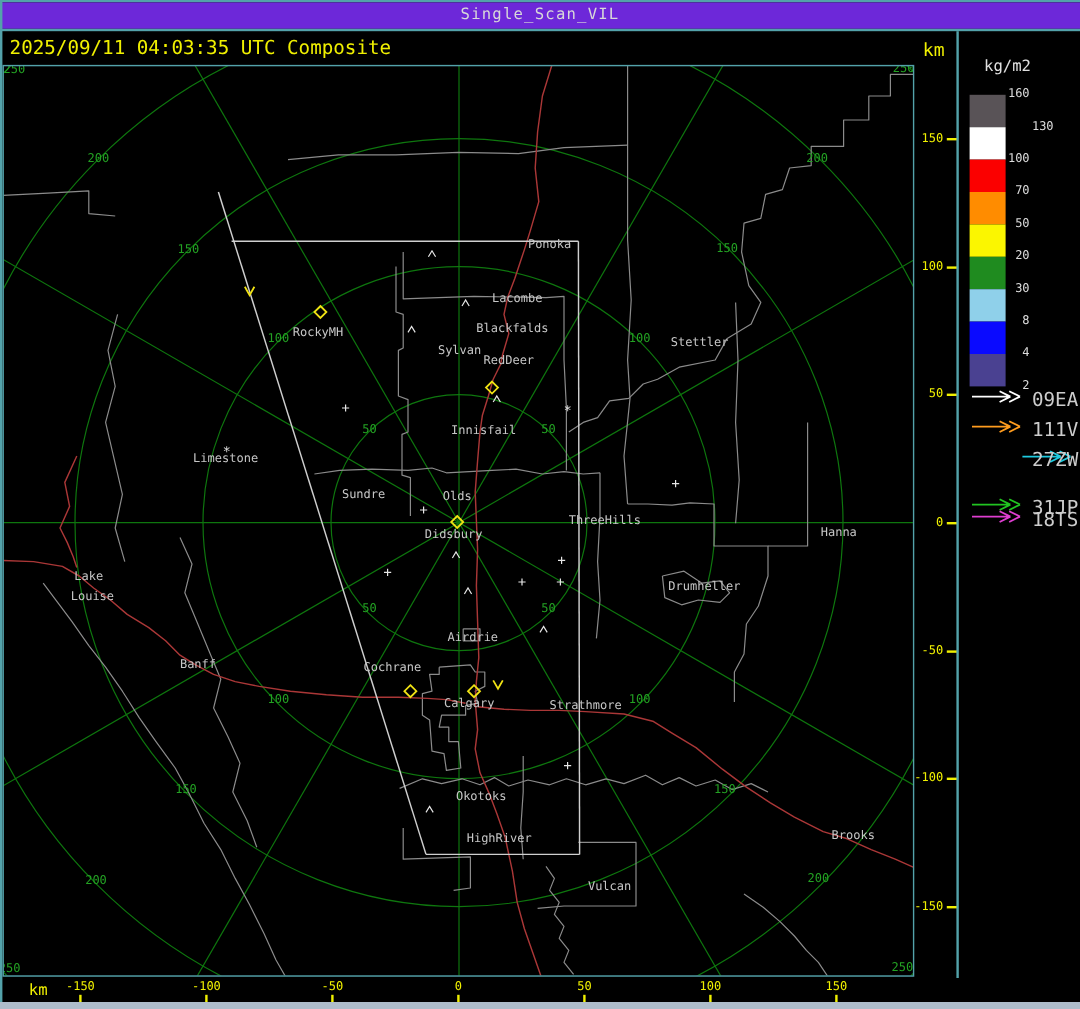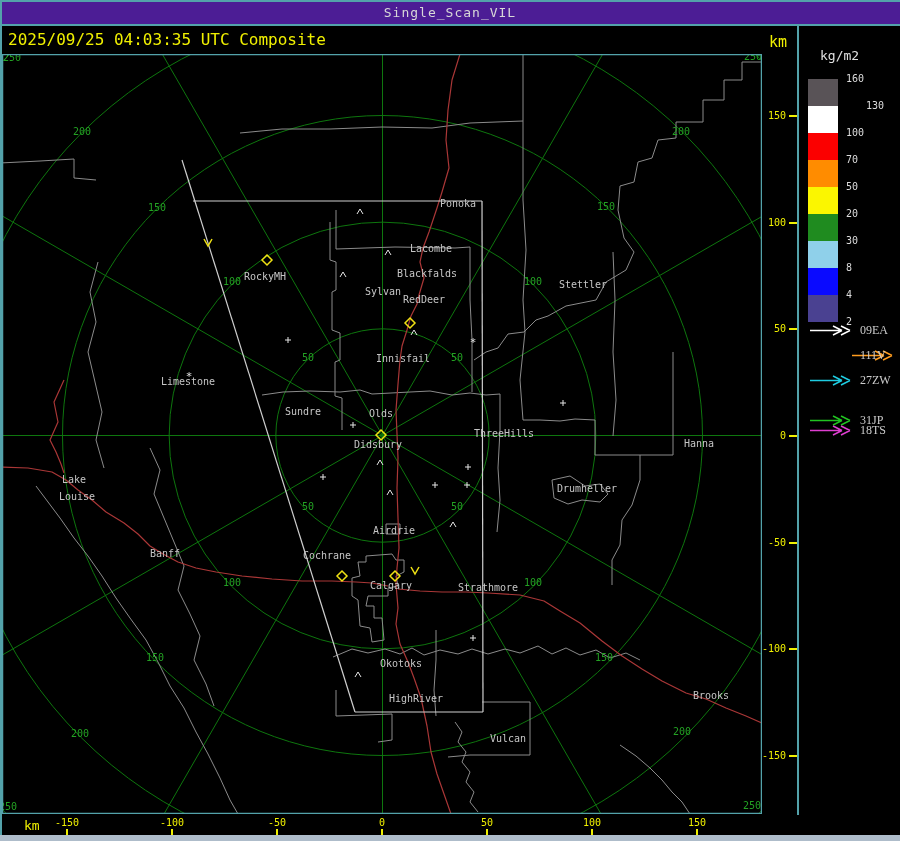--- a/index.html
+++ b/index.html
@@ -1,20 +1,20 @@
 <!DOCTYPE html>
 <html><head>
 <meta charset="utf-8">
 <style>
   html,body{margin:0;padding:0;background:#000;width:900px;height:841px;position:relative;
     font-family:"DejaVu Sans Mono","Liberation Mono",monospace;overflow:hidden;}
   .abs{position:absolute;}
   
   #top-border{left:0;top:0;width:900px;height:2px;background:#53a2aa;}
-  #title-bar{left:0;top:2px;width:900px;height:22px;background:#4c1d95;color:#d8d8d8;
+  #title-bar{left:0;top:2px;width:900px;height:22px;background:#6d28d9;color:#d8d8d8;
     font-size:13px;line-height:22px;text-align:center;letter-spacing:1px;}
   #title-underline{left:0;top:24px;width:900px;height:2px;background:#53a2aa;}
   #left-border{left:0;top:0;width:2px;height:836px;background:#53a2aa;}
   #bottom-window-bar{left:0;top:835px;width:900px;height:6px;background:#aebcca;}
   
   #datetime-label{left:8px;top:30px;color:#f0f000;font-size:16px;}
   #km-unit-top{left:769px;top:33px;color:#f0f000;font-size:15px;}
   
   #map-wrap{left:2px;top:54px;width:760px;height:760px;}
   svg text{font-family:"DejaVu Sans Mono","Liberation Mono",monospace;}
@@ -30,35 +30,35 @@
   
   .rtick-label{position:absolute;width:26px;text-align:right;color:#f0f000;font-size:10px;}
   .rtick-mark{position:absolute;left:789px;width:9px;height:2px;background:#f0f000;}
   .btick-label{position:absolute;width:40px;text-align:center;color:#f0f000;font-size:10px;top:817px;}
   .btick-mark{position:absolute;top:829px;width:2px;height:6px;background:#f0f000;}
   #km-unit-bottom{left:24px;top:818px;color:#f0f000;font-size:13px;}
   
   #legend-separator{left:797px;top:26px;width:2px;height:789px;background:#53a2aa;}
   #legend-unit{left:820px;top:48px;width:72px;color:#e0e0e0;font-size:13px;}
   .scale-box{position:absolute;left:808px;width:30px;height:27px;}
-  .scale-label{position:absolute;left:846px;width:34px;color:#dcdcdc;font-size:10px;}
+  .scale-label{position:absolute;left:824px;width:34px;color:#dcdcdc;font-size:10px;text-align:right;}
   .track-row{position:absolute;left:808px;width:90px;height:14px;}
-  .track-id{position:absolute;left:52px;top:1px;color:#cccccc;font-size:12px;font-family:Liberation Serif, serif;}
+  .track-id{position:absolute;left:52px;top:1px;color:#cccccc;font-size:16px;}
 </style>
 </head>
 <body>
 
 <div class="abs" id="top-border"></div>
 <div class="abs" id="title-bar">
   <span>Single_Scan_VIL</span>
 </div>
 <div class="abs" id="title-underline"></div>
 <div class="abs" id="left-border"></div>
 
-<div class="abs" id="datetime-label">2025/09/25 04:03:35 UTC Composite</div>
+<div class="abs" id="datetime-label">2025/09/11 04:03:35 UTC Composite</div>
 <div class="abs" id="km-unit-top">km</div>
 
 <div class="abs" id="map-wrap">
   <svg id="map-svg" width="760" height="760" viewBox="2 54 760 760">
     <defs>
       <clipPath id="mapclip">
           <rect x="3" y="55" width="758" height="758"></rect>
         </clipPath>
     </defs>
     <g id="map-content" clip-path="url(#mapclip)">
@@ -234,24 +234,24 @@
     <div class="scale-label" style="top: 208px;">20</div>
     <div class="scale-label" style="top: 235px;">30</div>
     <div class="scale-label" style="top: 262px;">8</div>
     <div class="scale-label" style="top: 289px;">4</div>
     <div class="scale-label" style="top: 316px;">2</div>
   </div>
 <div id="storm-track-legend">
     <div class="track-row" style="top: 322px;"><svg width="48" height="13">
         <path d="M2 6.5 H34 M34 6.5 L25 2 M34 6.5 L25 11 M42 6.5 L33 2 M42 6.5 L33 11" stroke="#ffffff" fill="none" stroke-width="1.5"></path>
       </svg><span class="track-id">09EA</span></div>
-    <div class="track-row" style="top: 347px; text-align: right;"><svg width="48" height="13">
+    <div class="track-row" style="top: 347px;"><svg width="48" height="13">
         <path d="M2 6.5 H34 M34 6.5 L25 2 M34 6.5 L25 11 M42 6.5 L33 2 M42 6.5 L33 11" stroke="#ff9c1e" fill="none" stroke-width="1.5"></path>
       </svg><span class="track-id">111V</span></div>
-    <div class="track-row" style="top: 372px;"><svg width="48" height="13">
+    <div class="track-row" style="top: 372px; text-align: right;"><svg width="48" height="13">
         <path d="M2 6.5 H34 M34 6.5 L25 2 M34 6.5 L25 11 M42 6.5 L33 2 M42 6.5 L33 11" stroke="#1ecbe0" fill="none" stroke-width="1.5"></path>
       </svg><span class="track-id">27ZW</span></div>
     <div class="track-row" style="top: 412px;"><svg width="48" height="13">
         <path d="M2 6.5 H34 M34 6.5 L25 2 M34 6.5 L25 11 M42 6.5 L33 2 M42 6.5 L33 11" stroke="#21c421" fill="none" stroke-width="1.5"></path>
       </svg><span class="track-id">31JP</span></div>
     <div class="track-row" style="top: 422px;"><svg width="48" height="13">
         <path d="M2 6.5 H34 M34 6.5 L25 2 M34 6.5 L25 11 M42 6.5 L33 2 M42 6.5 L33 11" stroke="#de3ed0" fill="none" stroke-width="1.5"></path>
       </svg><span class="track-id">18TS</span></div>
   </div>
 

